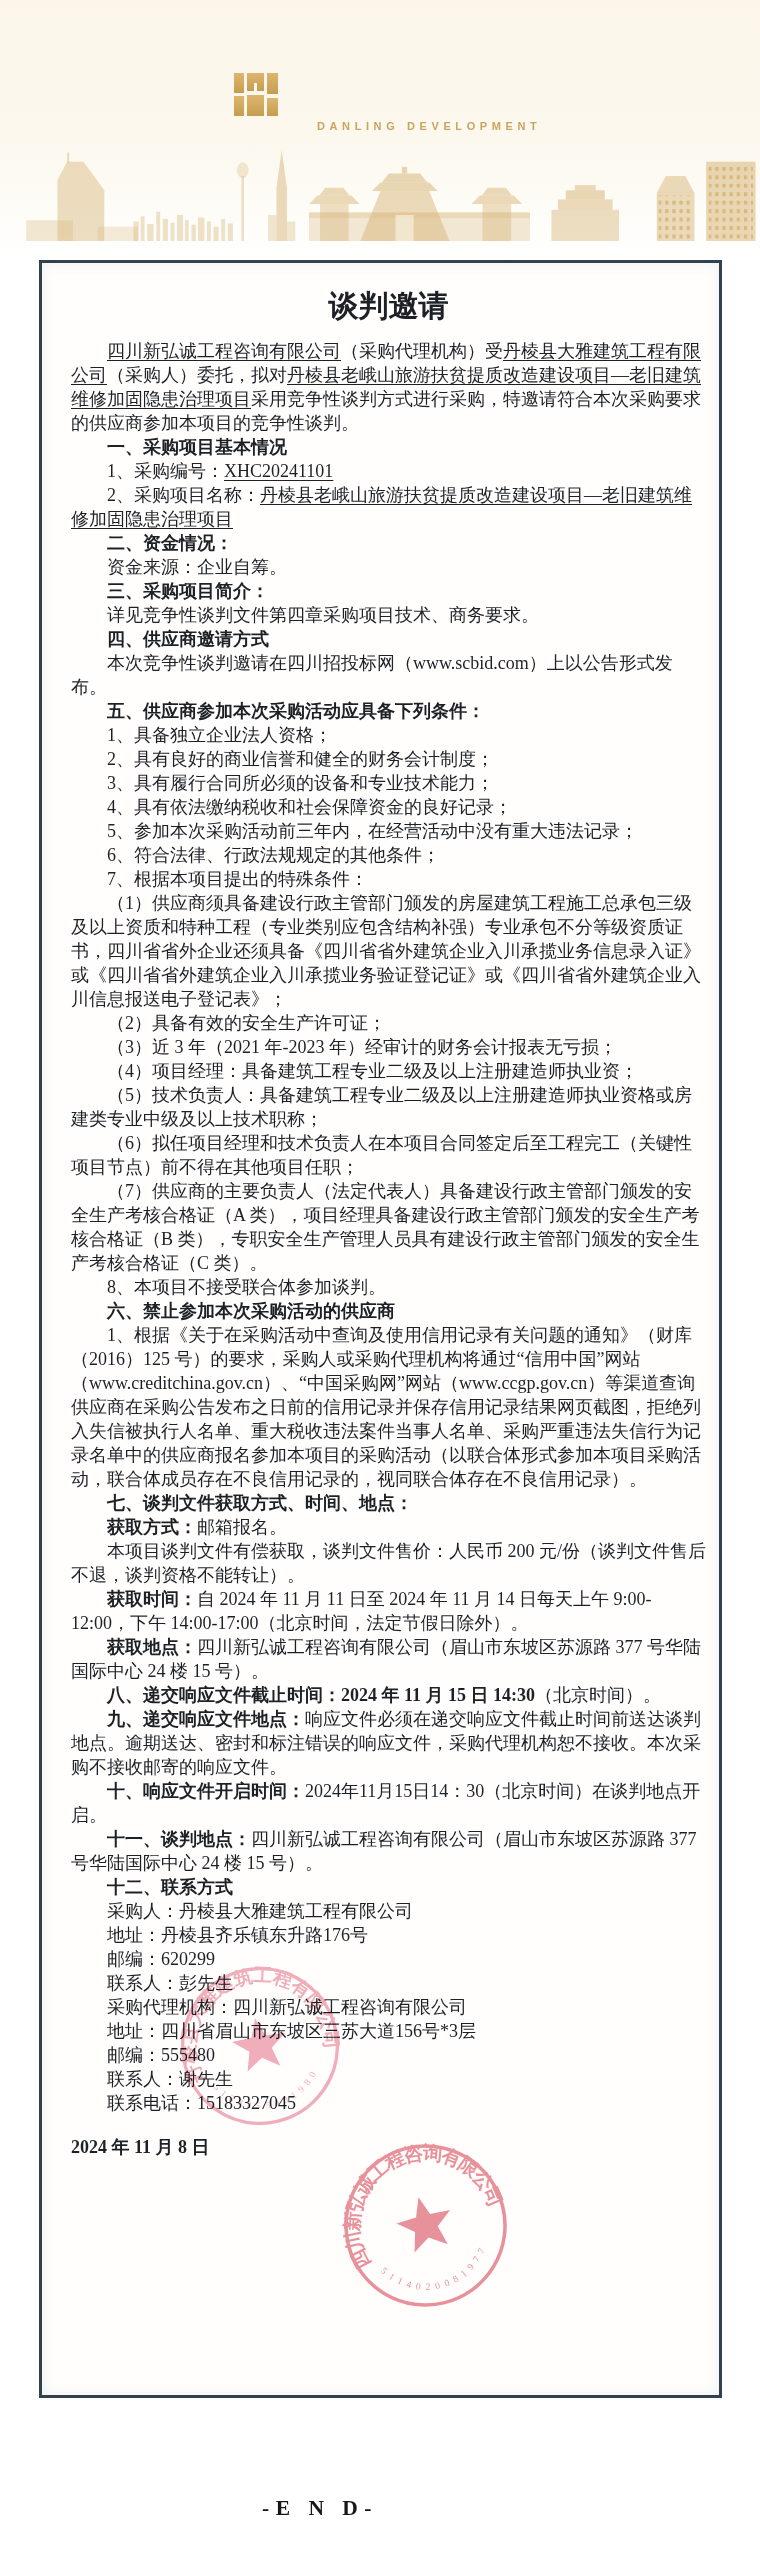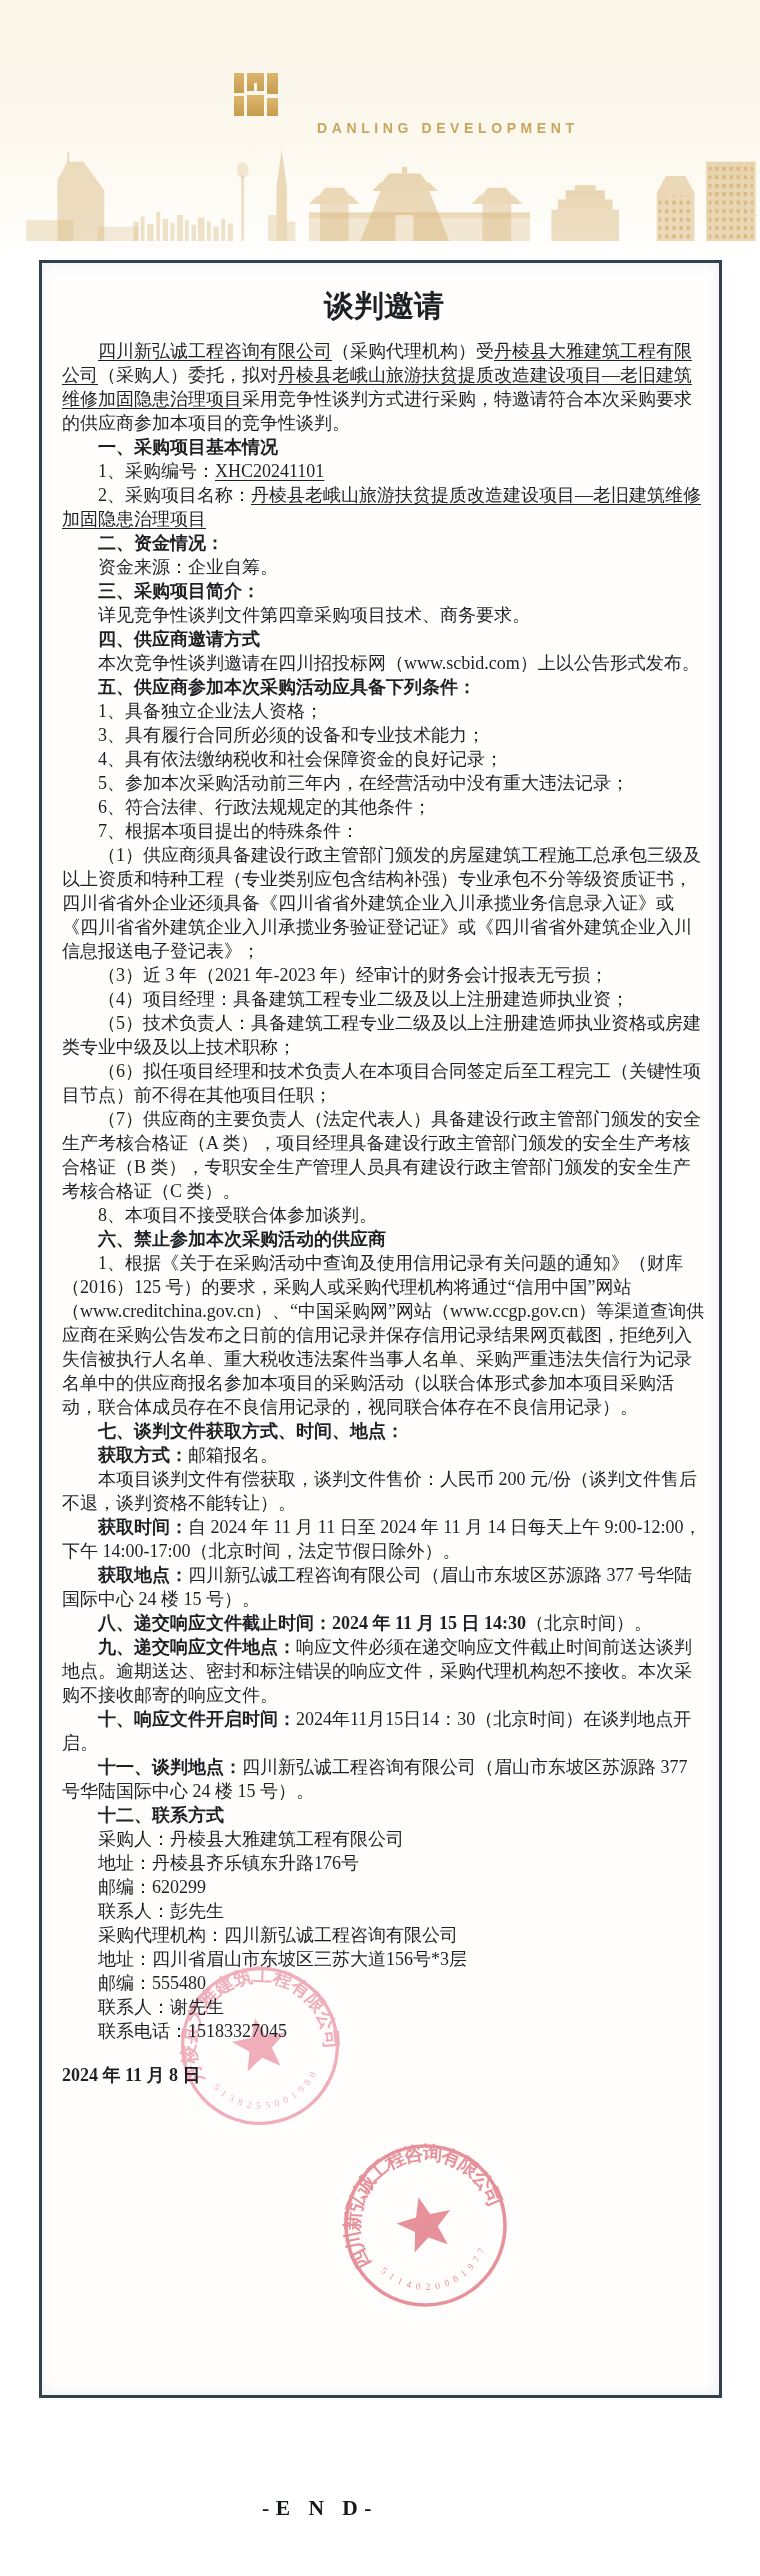--- a/index.html
+++ b/index.html
@@ -13,28 +13,28 @@
   .logo div{position:absolute;background:linear-gradient(180deg,#ddb66e,#c79c4f);}
   .logo .c1t{left:0;top:0;width:9.8px;height:19.5px}
   .logo .c1b{left:0;top:23.4px;width:9.8px;height:19.5px}
   .logo .c2t{left:13px;top:0;width:17px;height:17.6px}
   .logo .c2b{left:13px;top:21.5px;width:17px;height:21.5px}
   .logo .c3t{left:33px;top:0;width:11px;height:21px}
   .logo .c3b{left:33px;top:25px;width:11px;height:18px}
   .logo .slit{left:20px;top:9.8px;width:2.6px;height:7.8px;background:#fcf8ee;}
   .brand-cn{position:absolute;top:70px;left:311px;font-size:37px;font-weight:700;
             letter-spacing:5.9px;color:#c49a52;}
-  .brand-en{position:absolute;top:120px;left:317px;font-size:14px;font-weight:700;
+  .brand-en{position:absolute;top:120px;left:317px;font-size:11px;font-weight:700;
             letter-spacing:4.6px;color:#c9a55e;font-family:"Liberation Sans",sans-serif;}
   .skyline{position:absolute;top:150px;left:0;}
 
   
   .doc{position:absolute;top:260px;left:39px;width:683px;height:2138px;
        box-sizing:border-box;border:3.3px solid #33414e;background:#fffefd;
-       padding:9px 13px 0 20px;overflow:hidden;
+       padding:9px 13px 0 29px;overflow:hidden;
        box-shadow:inset 0 0 14.3px rgba(90,110,130,.10);}
   .doc-content{font-size:18px;line-height:24px;}
   .blk{margin:0;text-indent:2em;}
   .blk.title{text-align:center;text-indent:0;font-size:30px;line-height:36px;
              margin:15.6px 0 15.6px 0;font-weight:700;}
   .blk.date{text-align:left;text-indent:0;padding-right:55px;margin-top:19.5px;font-weight:bold;}
   .b{font-weight:700;}
   .u{text-decoration:underline;text-underline-offset:3.3px;}
 
   
@@ -136,26 +136,28 @@
         <div class="blk p"><span>1、采购编号：</span><span class="u">XHC20241101</span></div>
         <div class="blk p"><span>2、采购项目名称：</span><span class="u">丹棱县老峨山旅游扶贫提质改造建设项目—老旧建筑维修加固隐患治理项目</span></div>
         <div class="blk h"><span class="b">二、资金情况：</span></div>
         <div class="blk p"><span>资金来源：企业自筹。</span></div>
         <div class="blk h"><span class="b">三、采购项目简介：</span></div>
         <div class="blk p"><span>详见竞争性谈判文件第四章采购项目技术、商务要求。</span></div>
         <div class="blk h"><span class="b">四、供应商邀请方式</span></div>
         <div class="blk p"><span>本次竞争性谈判邀请在四川招投标网（www.scbid.com）上以公告形式发布。</span></div>
         <div class="blk h"><span class="b">五、供应商参加本次采购活动应具备下列条件：</span></div>
         <div class="blk p"><span>1、具备独立企业法人资格；</span></div>
+        <div class="blk p"><span>2、具有良好的商业信誉和健全的财务会计制度；</span></div>
         <div class="blk p"><span>3、具有履行合同所必须的设备和专业技术能力；</span></div>
         <div class="blk p"><span>4、具有依法缴纳税收和社会保障资金的良好记录；</span></div>
         <div class="blk p"><span>5、参加本次采购活动前三年内，在经营活动中没有重大违法记录；</span></div>
         <div class="blk p"><span>6、符合法律、行政法规规定的其他条件；</span></div>
         <div class="blk p"><span>7、根据本项目提出的特殊条件：</span></div>
         <div class="blk p"><span>（1）供应商须具备建设行政主管部门颁发的房屋建筑工程施工总承包三级及以上资质和特种工程（专业类别应包含结构补强）专业承包不分等级资质证书，四川省省外企业还须具备《四川省省外建筑企业入川承揽业务信息录入证》或《四川省省外建筑企业入川承揽业务验证登记证》或《四川省省外建筑企业入川信息报送电子登记表》；</span></div>
+        <div class="blk p"><span>（2）具备有效的安全生产许可证；</span></div>
         <div class="blk p"><span>（3）近 3 年（2021 年-2023 年）经审计的财务会计报表无亏损；</span></div>
         <div class="blk p"><span>（4）项目经理：具备建筑工程专业二级及以上注册建造师执业资；</span></div>
         <div class="blk p"><span>（5）技术负责人：具备建筑工程专业二级及以上注册建造师执业资格或房建类专业中级及以上技术职称；</span></div>
         <div class="blk p"><span>（6）拟任项目经理和技术负责人在本项目合同签定后至工程完工（关键性项目节点）前不得在其他项目任职；</span></div>
         <div class="blk p"><span>（7）供应商的主要负责人（法定代表人）具备建设行政主管部门颁发的安全生产考核合格证（A 类），项目经理具备建设行政主管部门颁发的安全生产考核合格证（B 类），专职安全生产管理人员具有建设行政主管部门颁发的安全生产考核合格证（C 类）。</span></div>
         <div class="blk p"><span>8、本项目不接受联合体参加谈判。</span></div>
         <div class="blk h"><span class="b">六、禁止参加本次采购活动的供应商</span></div>
         <div class="blk p"><span>1、根据《关于在采购活动中查询及使用信用记录有关问题的通知》（财库（2016）125 号）的要求，采购人或采购代理机构将通过“信用中国”网站（www.creditchina.gov.cn）、“中国采购网”网站（www.ccgp.gov.cn）等渠道查询供应商在采购公告发布之日前的信用记录并保存信用记录结果网页截图，拒绝列入失信被执行人名单、重大税收违法案件当事人名单、采购严重违法失信行为记录名单中的供应商报名参加本项目的采购活动（以联合体形式参加本项目采购活动，联合体成员存在不良信用记录的，视同联合体存在不良信用记录）。</span></div>
         <div class="blk h"><span class="b">七、谈判文件获取方式、时间、地点：</span></div>
         <div class="blk p"><span class="b">获取方式：</span><span>邮箱报名。</span></div>

